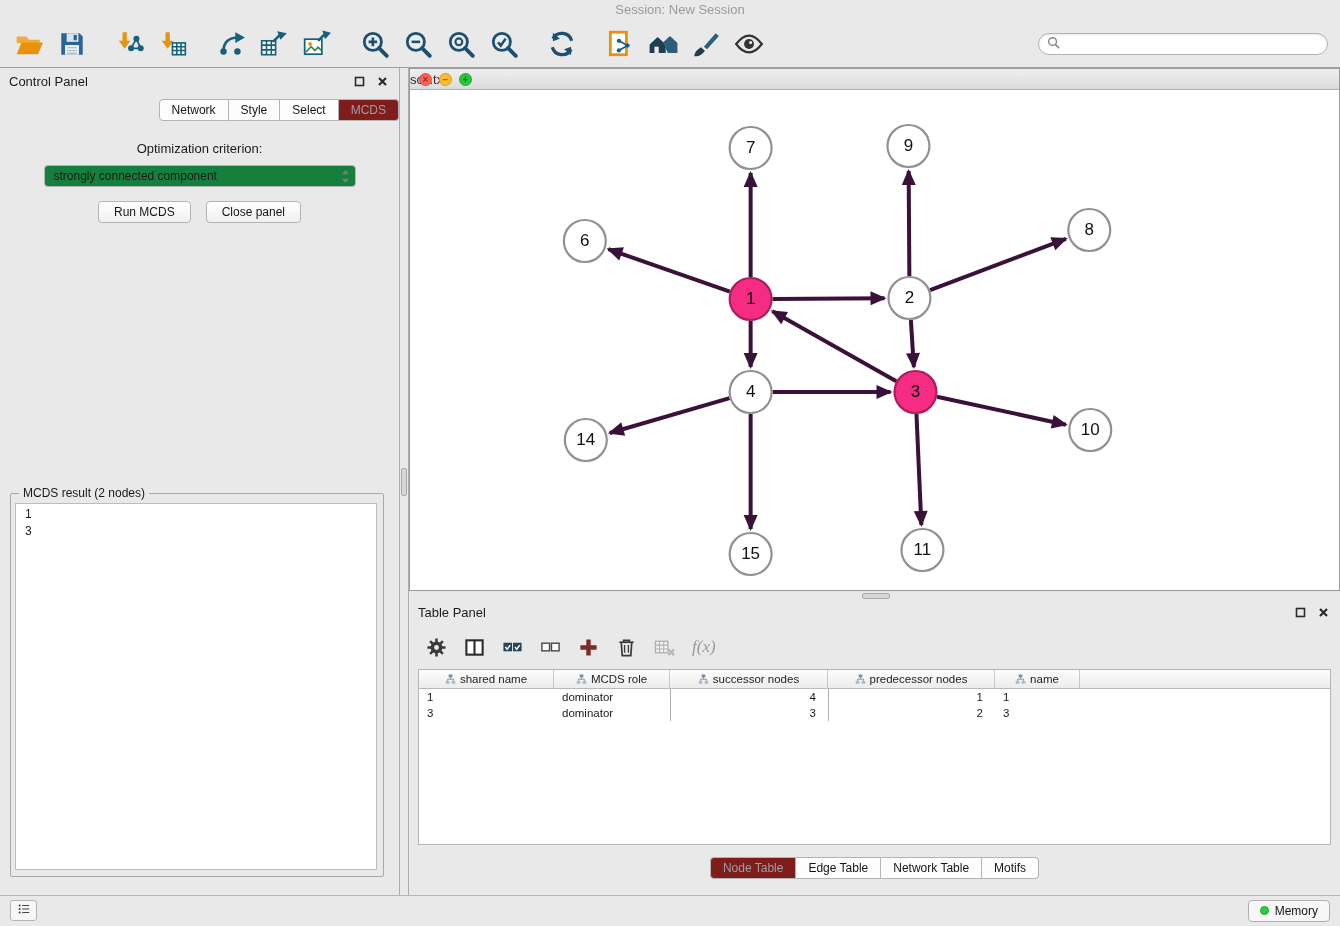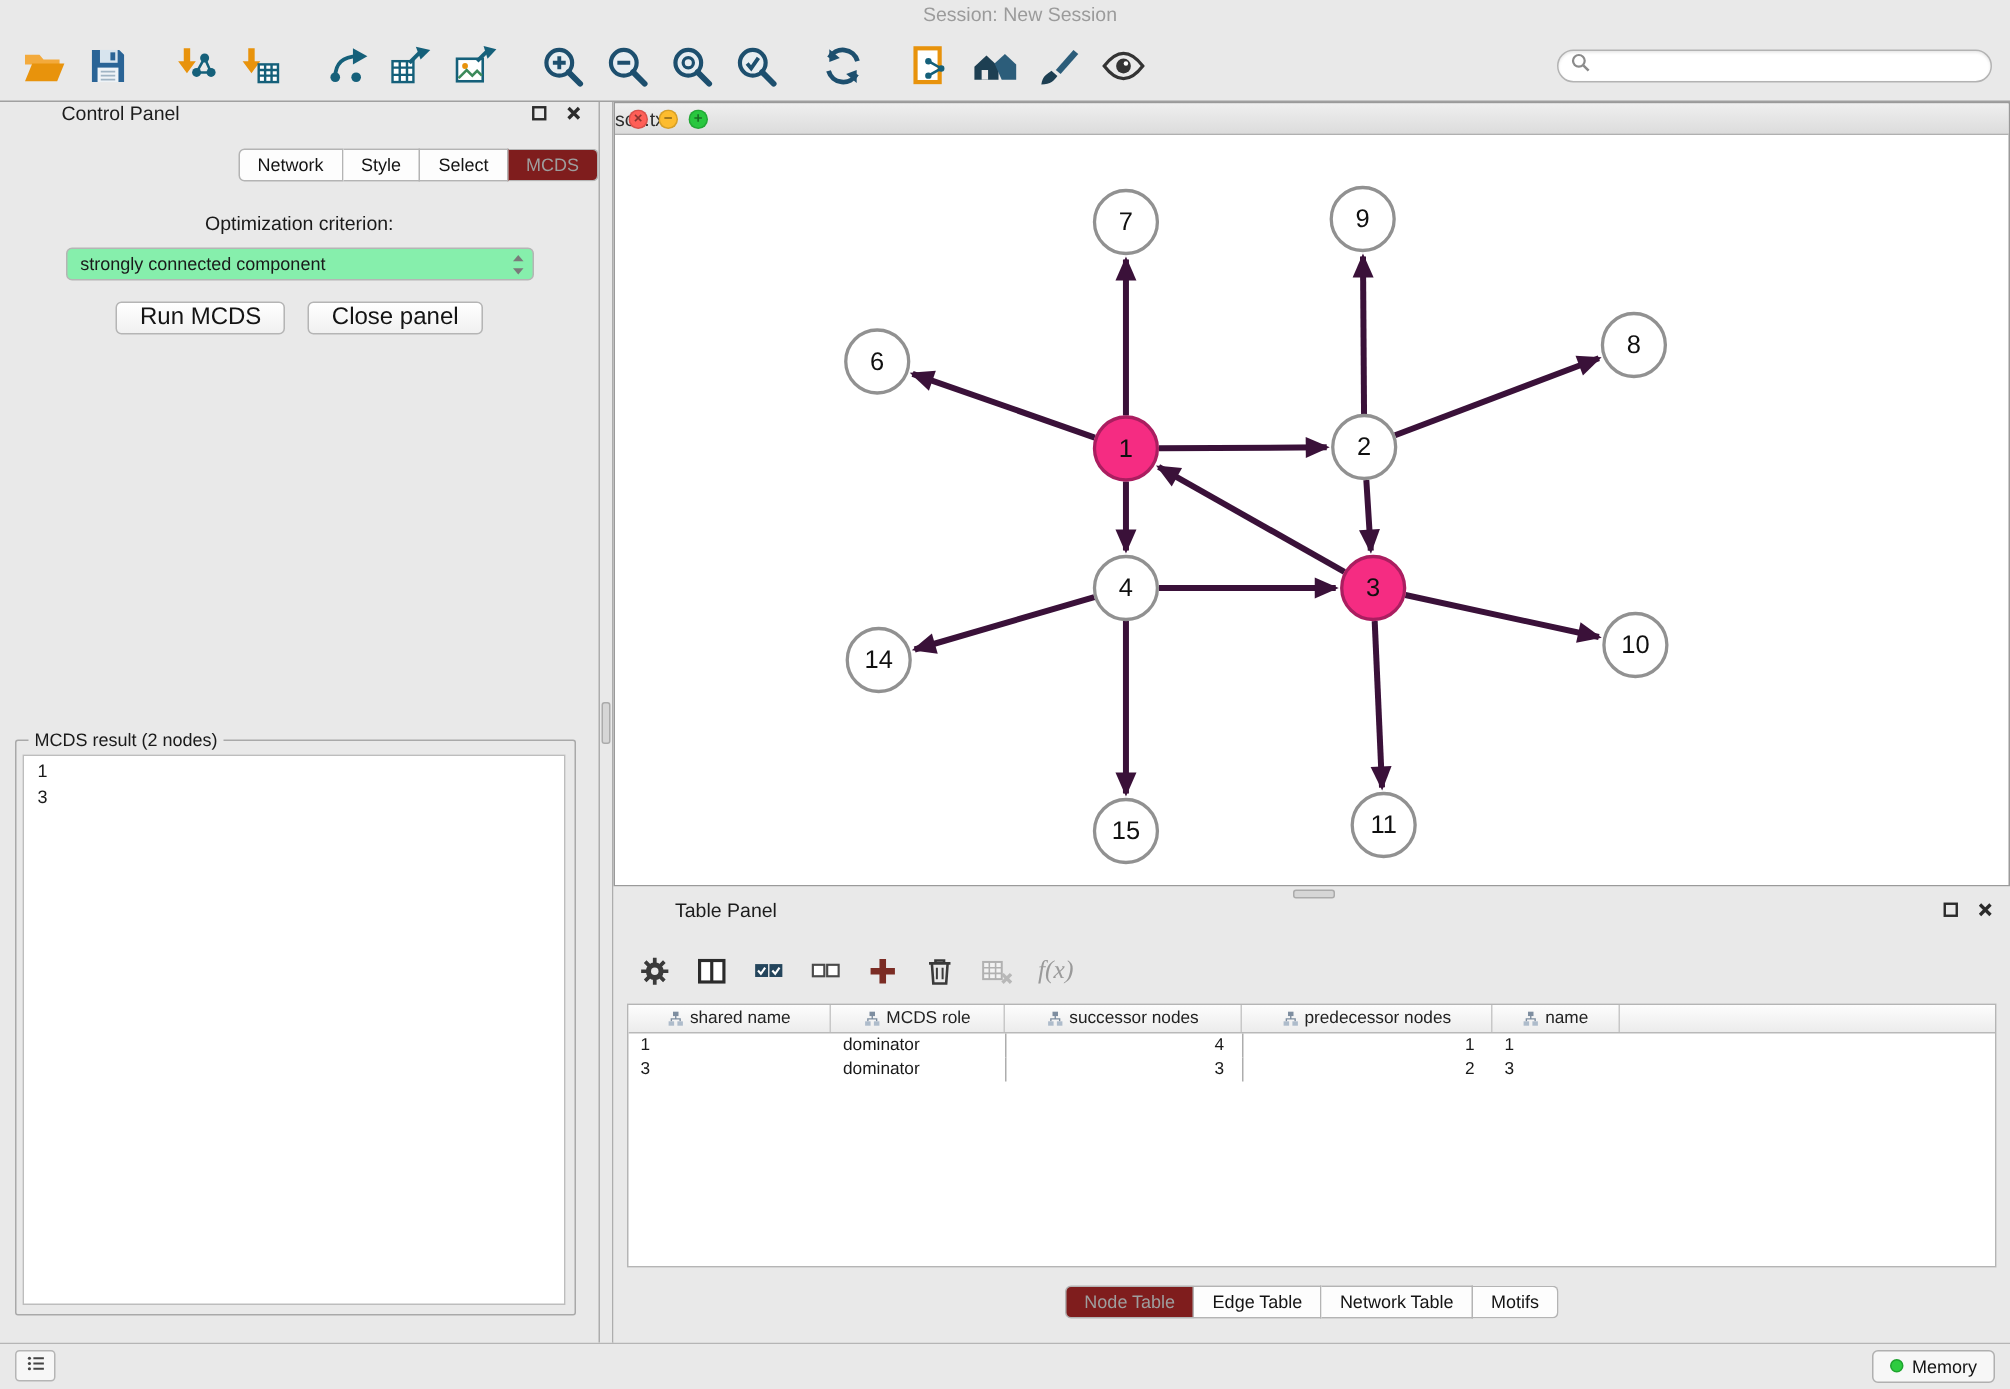--- a/index.html
+++ b/index.html
@@ -21,39 +21,39 @@
 
   
   .main { display:flex; height:827px; }
   .control-panel { width:400px; background:#e9e9e9; position:relative; border-right:1px solid #adadad; }
   .v-splitter { width:8px; background:#e9e9e9; position:relative; }
   .v-splitter::after { content:""; position:absolute; left:1px; top:400px; width:4px; height:26px;
                        background:#d6d6d6; border:1px solid #ababab; border-radius:2px; }
   .right { flex:1; display:flex; flex-direction:column; border-left:1px solid #adadad; }
 
   
-  .panel-header { height:26px; display:flex; padding:0 9px; font-size:13px; color:#1c1c1c;margin-left:32px; }
+  .panel-header { height:26px; display:flex; align-items:center; padding:0 9px; font-size:13px; color:#1c1c1c; }
   .panel-header .spacer { flex:1; }
   .win-btn { width:15px; height:15px; display:flex; align-items:center; justify-content:center; margin-left:8px; }
 
   
   .seg-row { display:flex; justify-content:flex-end; }
   .seg-tab { font-size:12px; padding:3px 12px; background:#fdfdfd; border:1px solid #b4b4b4; border-left:none; color:#141414; }
   .seg-tab:first-child { border-left:1px solid #b4b4b4; border-radius:4px 0 0 4px; }
   .seg-tab:last-child { border-radius:0 4px 4px 0; }
   .seg-tab.active { background:#7f1d1d; color:#9e9e9e; }
 
   
   .cp-tabs { margin:5px 0 10px; }
   .opt-label { text-align:center; font-size:13px; margin:20px 0 9px; }
-  .dropdown { width:312px; height:22px; margin:0 auto; background:#86efac; border:1px solid #b5b5b5; border-radius:4px;
+  .dropdown { width:312px; height:22px; margin:0 auto; background:#15803d; border:1px solid #b5b5b5; border-radius:4px;
               display:flex; align-items:center; padding:0 5px 0 9px; font-size:12px; }
   .dropdown .dd-stepper { margin-left:auto; display:flex; align-items:center; }
   .cp-buttons { display:flex; justify-content:center; gap:15px; margin-top:14px; }
-  .btn { height:22px; padding:0 15px; font-size:16px; background:linear-gradient(#ffffff,#f0f0f0);
+  .btn { height:22px; padding:0 15px; font-size:12px; background:linear-gradient(#ffffff,#f0f0f0);
          border:1px solid #b5b5b5; border-radius:4px; color:#141414; }
   .result-group { position:absolute; left:10px; width:374px; top:425px; height:384px;
                   border:1px solid #a9a9a9; border-radius:2px;padding-left:20px; }
   .result-title { position:absolute; top:-8px; left:8px; background:#e9e9e9; padding:0 4px; font-size:12px; }
   .result-inner { position:absolute; left:4px; right:6px; top:9px; bottom:6px; background:#fff;
                   border:1px solid #bdbdbd; font-size:12px; line-height:17px; padding:2px 0 0 9px; white-space:pre; }
 
   
   .network-window { height:523px; border:1px solid #9a9a9a; background:#fff; display:flex; flex-direction:column; }
   .nw-titlebar { height:21px; flex:none; background:linear-gradient(#efefef,#dcdcdc); border-bottom:1px solid #b0b0b0;

